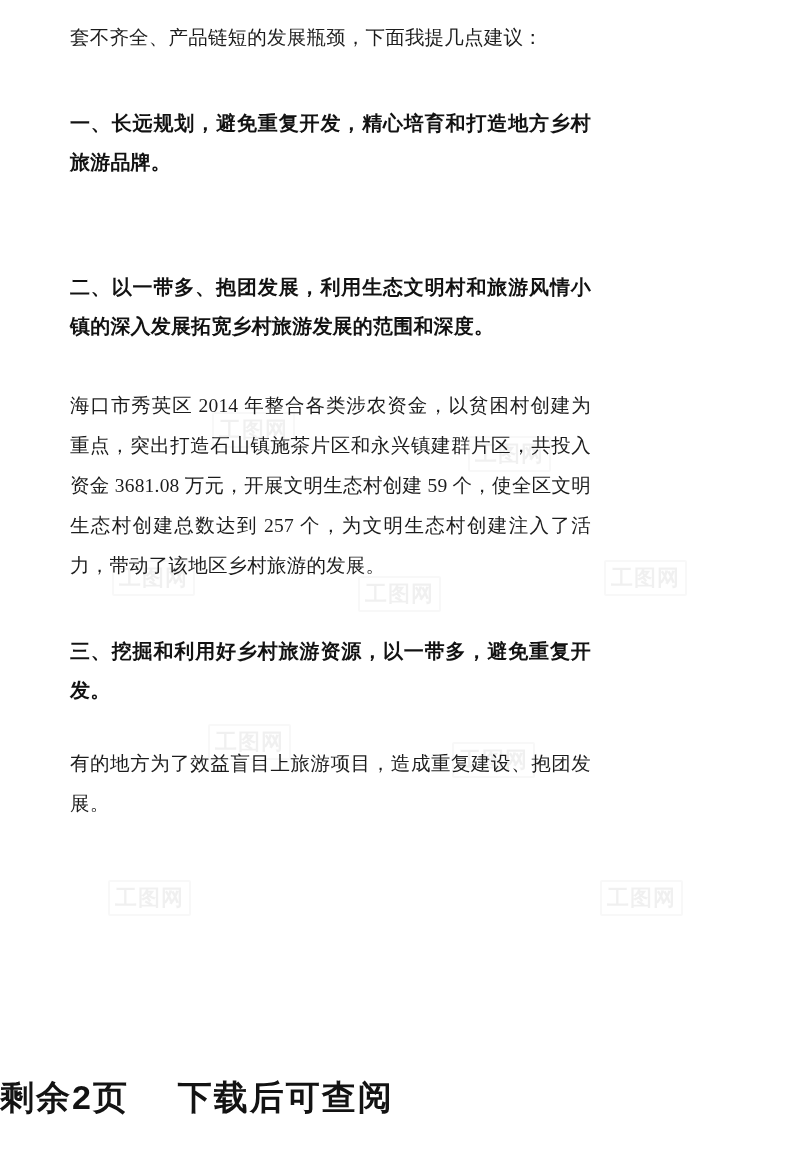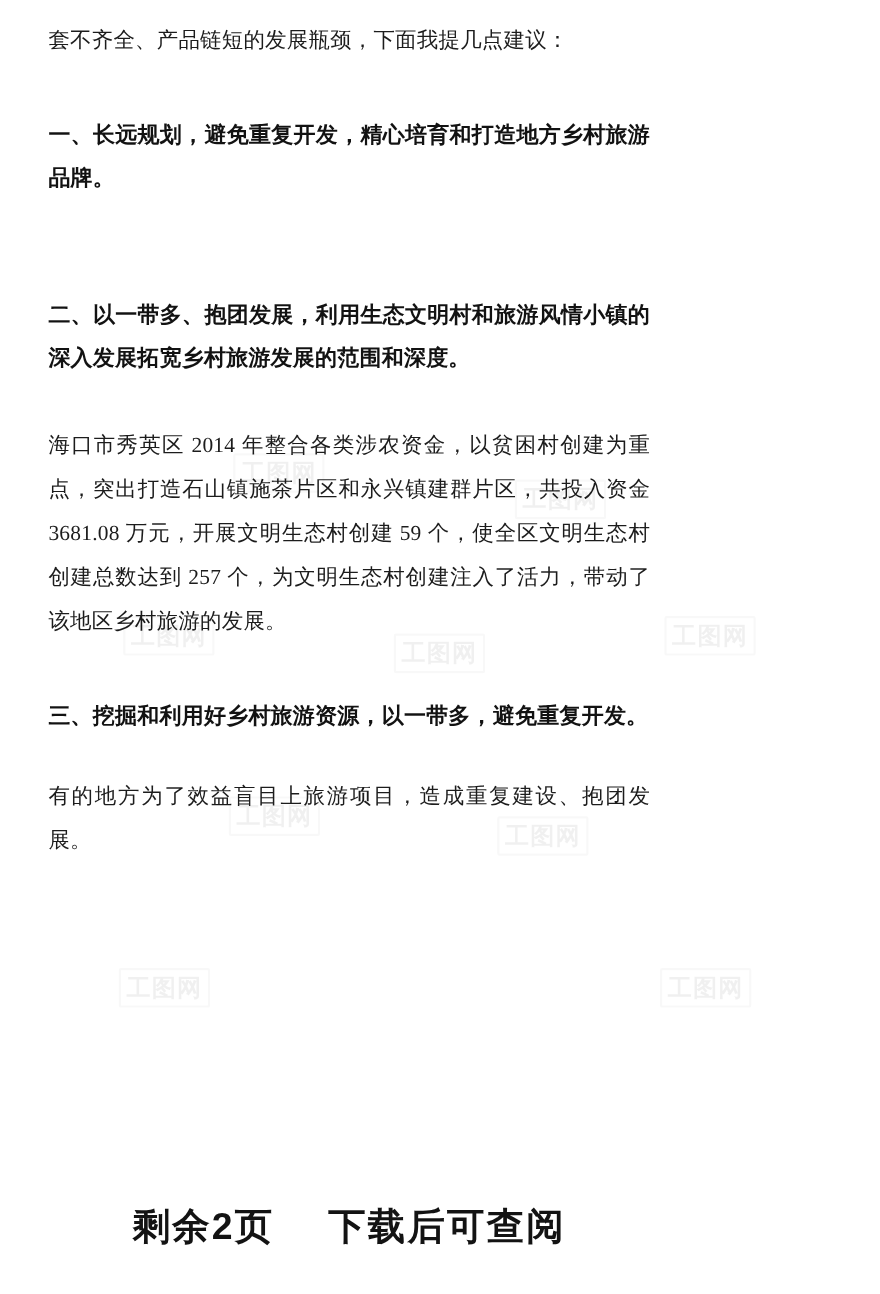--- a/index.html
+++ b/index.html
@@ -13,21 +13,21 @@
     position: relative;
     overflow: hidden;
     font-family: "Liberation Serif", "DejaVu Serif", serif;
     color: #1a1a1a;
   }
   .page {
     position: relative;
     width: 635px;
     height: 1176px;
     box-sizing: border-box;
-    padding: 18px 44px 0 44px;
+    padding: 18px 44px 0 70px;
   }
   .para {
     font-size: 19.5px;
     line-height: 2.05;
     letter-spacing: 0.2px;
     text-align: justify;
     text-justify: inter-ideograph;
     margin: 0;
     color: #1c1c1c;
   }
@@ -67,22 +67,22 @@
   .wm-5 { left: 604px; top: 560px; }
   .wm-6 { left: 208px; top: 724px; }
   .wm-7 { left: 452px; top: 742px; }
   .wm-8 { left: 108px; top: 880px; }
   .wm-9 { left: 600px; top: 880px; }
 
   .footer-cta {
     position: absolute;
     left: 0;
     right: 0;
-    bottom: 38px;
-    text-align: center;
+    bottom: 55px;
+    text-align: left;
     font-family: "Liberation Sans", "DejaVu Sans", sans-serif;
     font-weight: bold;
     font-size: 34px;
     letter-spacing: 2px;
     color: #131313;
   }
   .footer-cta .spacer { display: inline-block; width: 26px; }
 </style>
 </head>
 <body>

